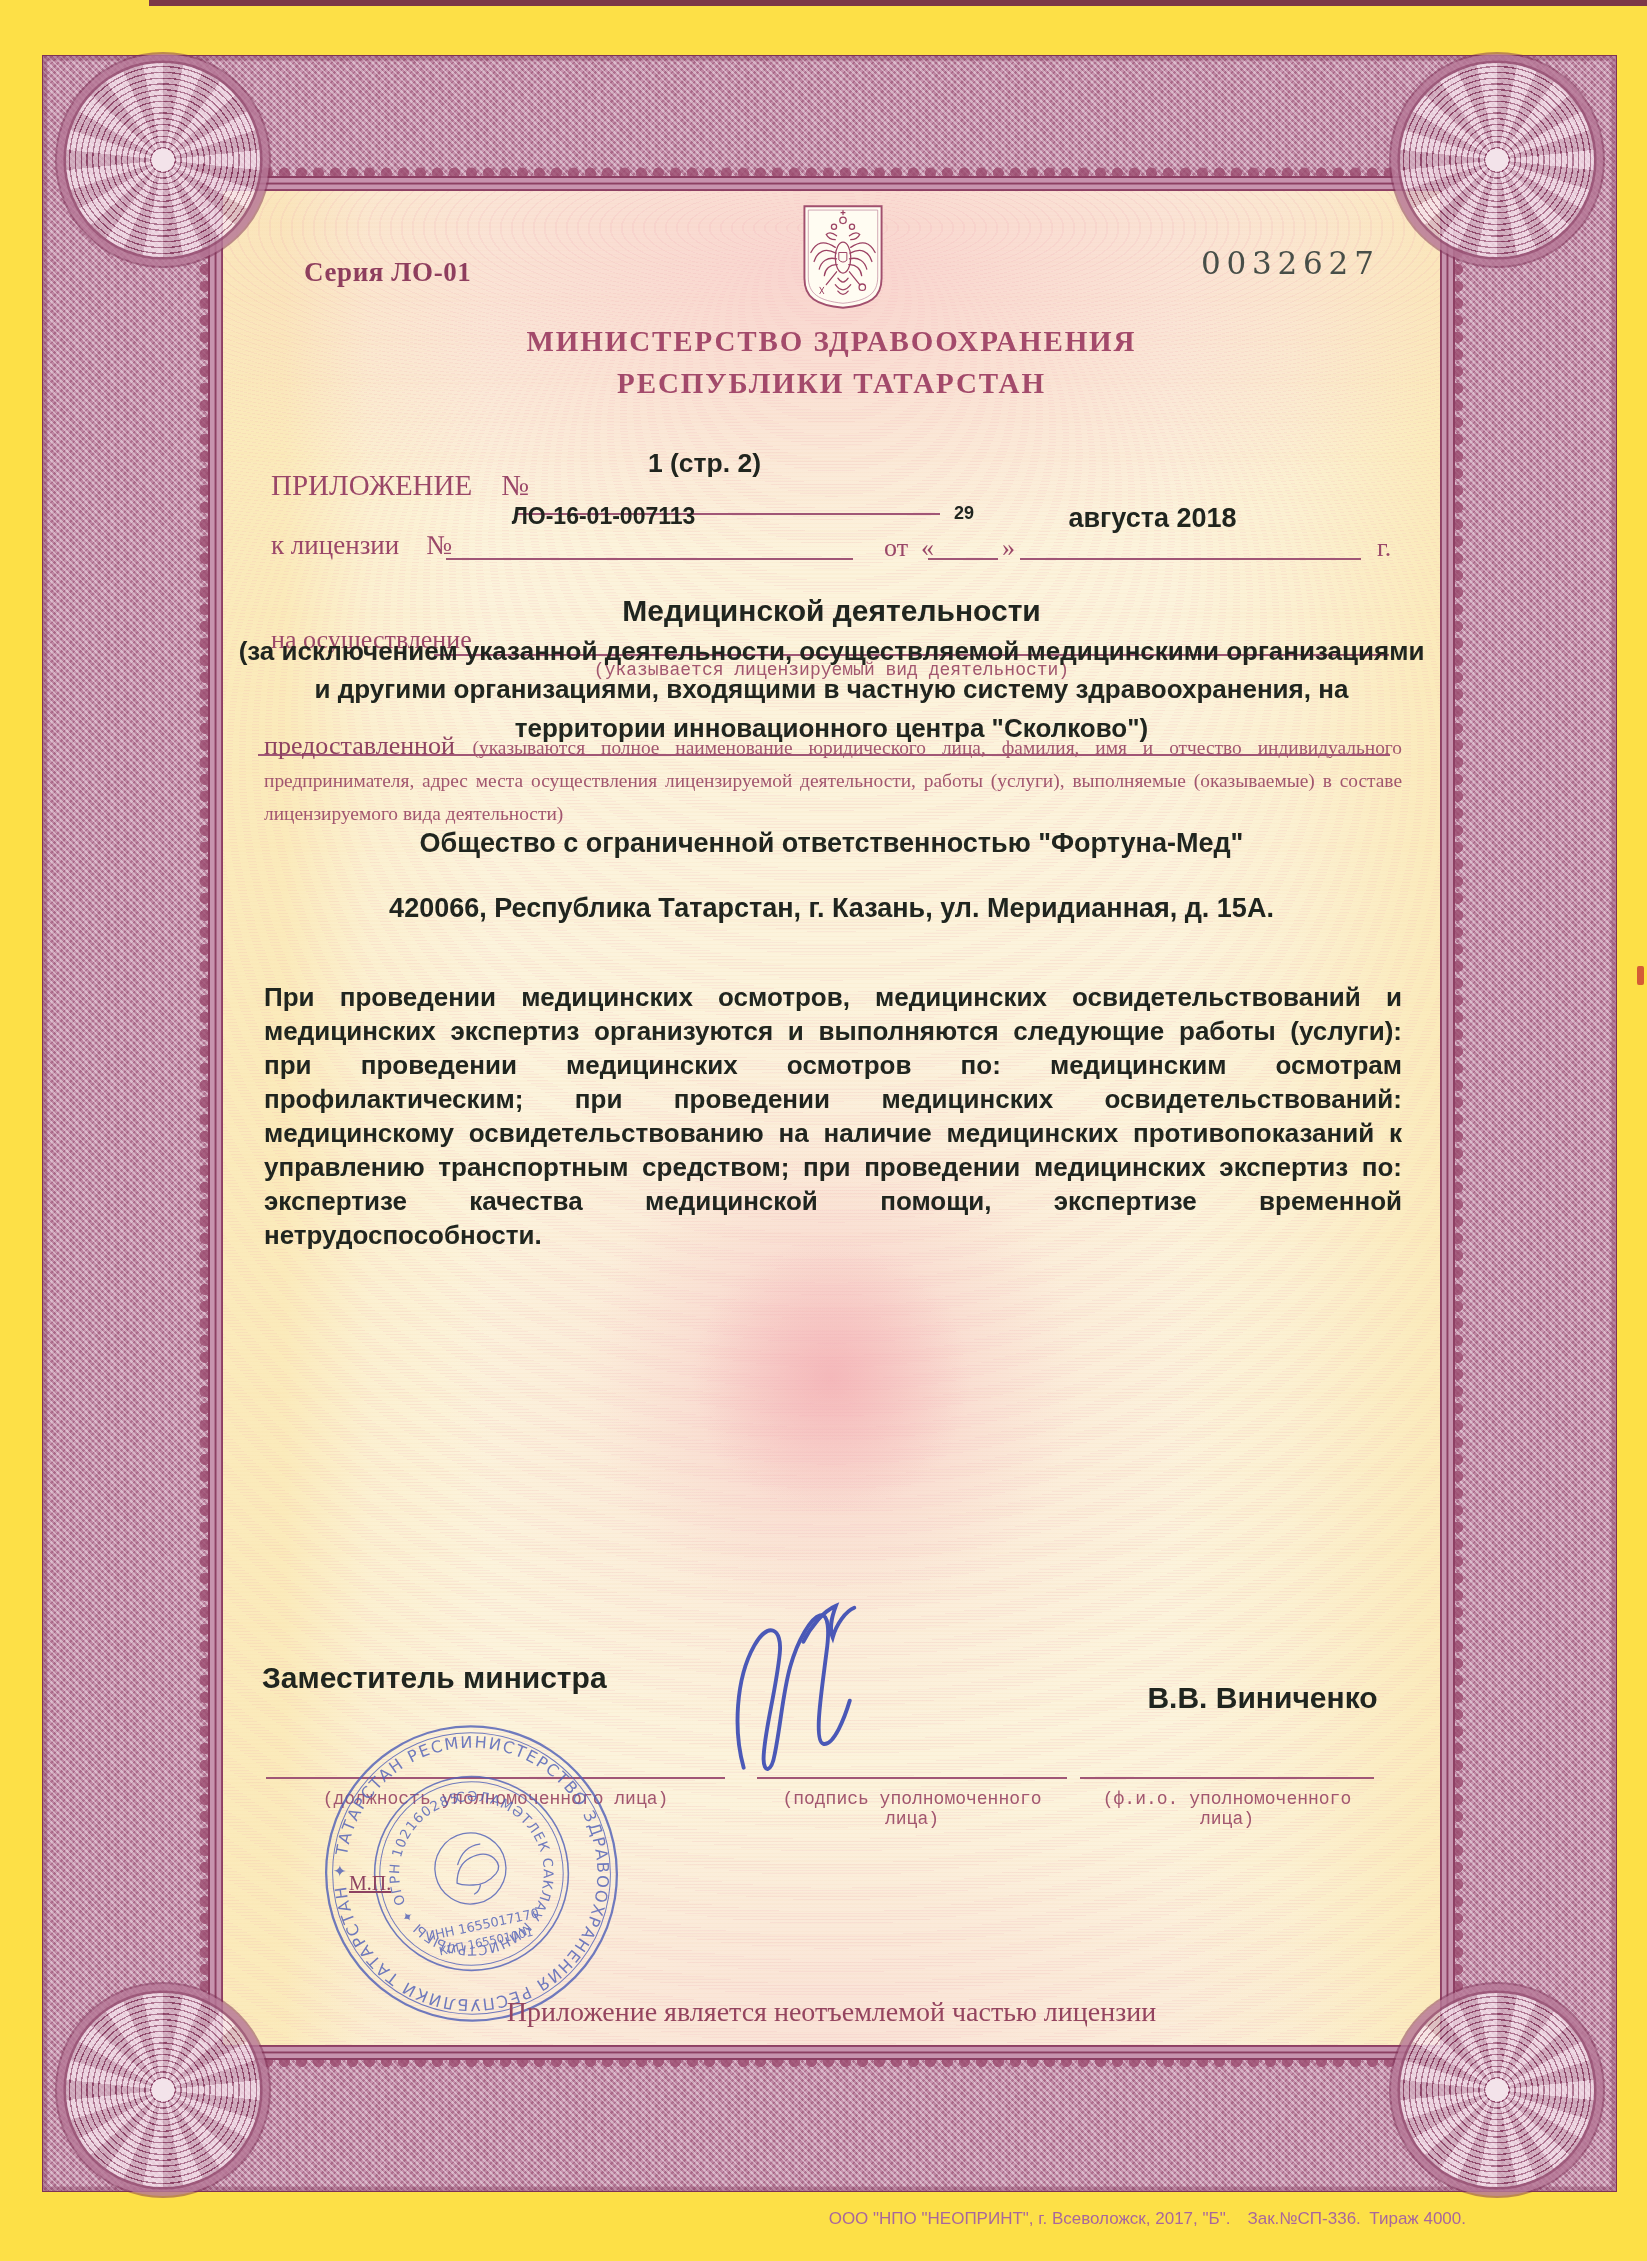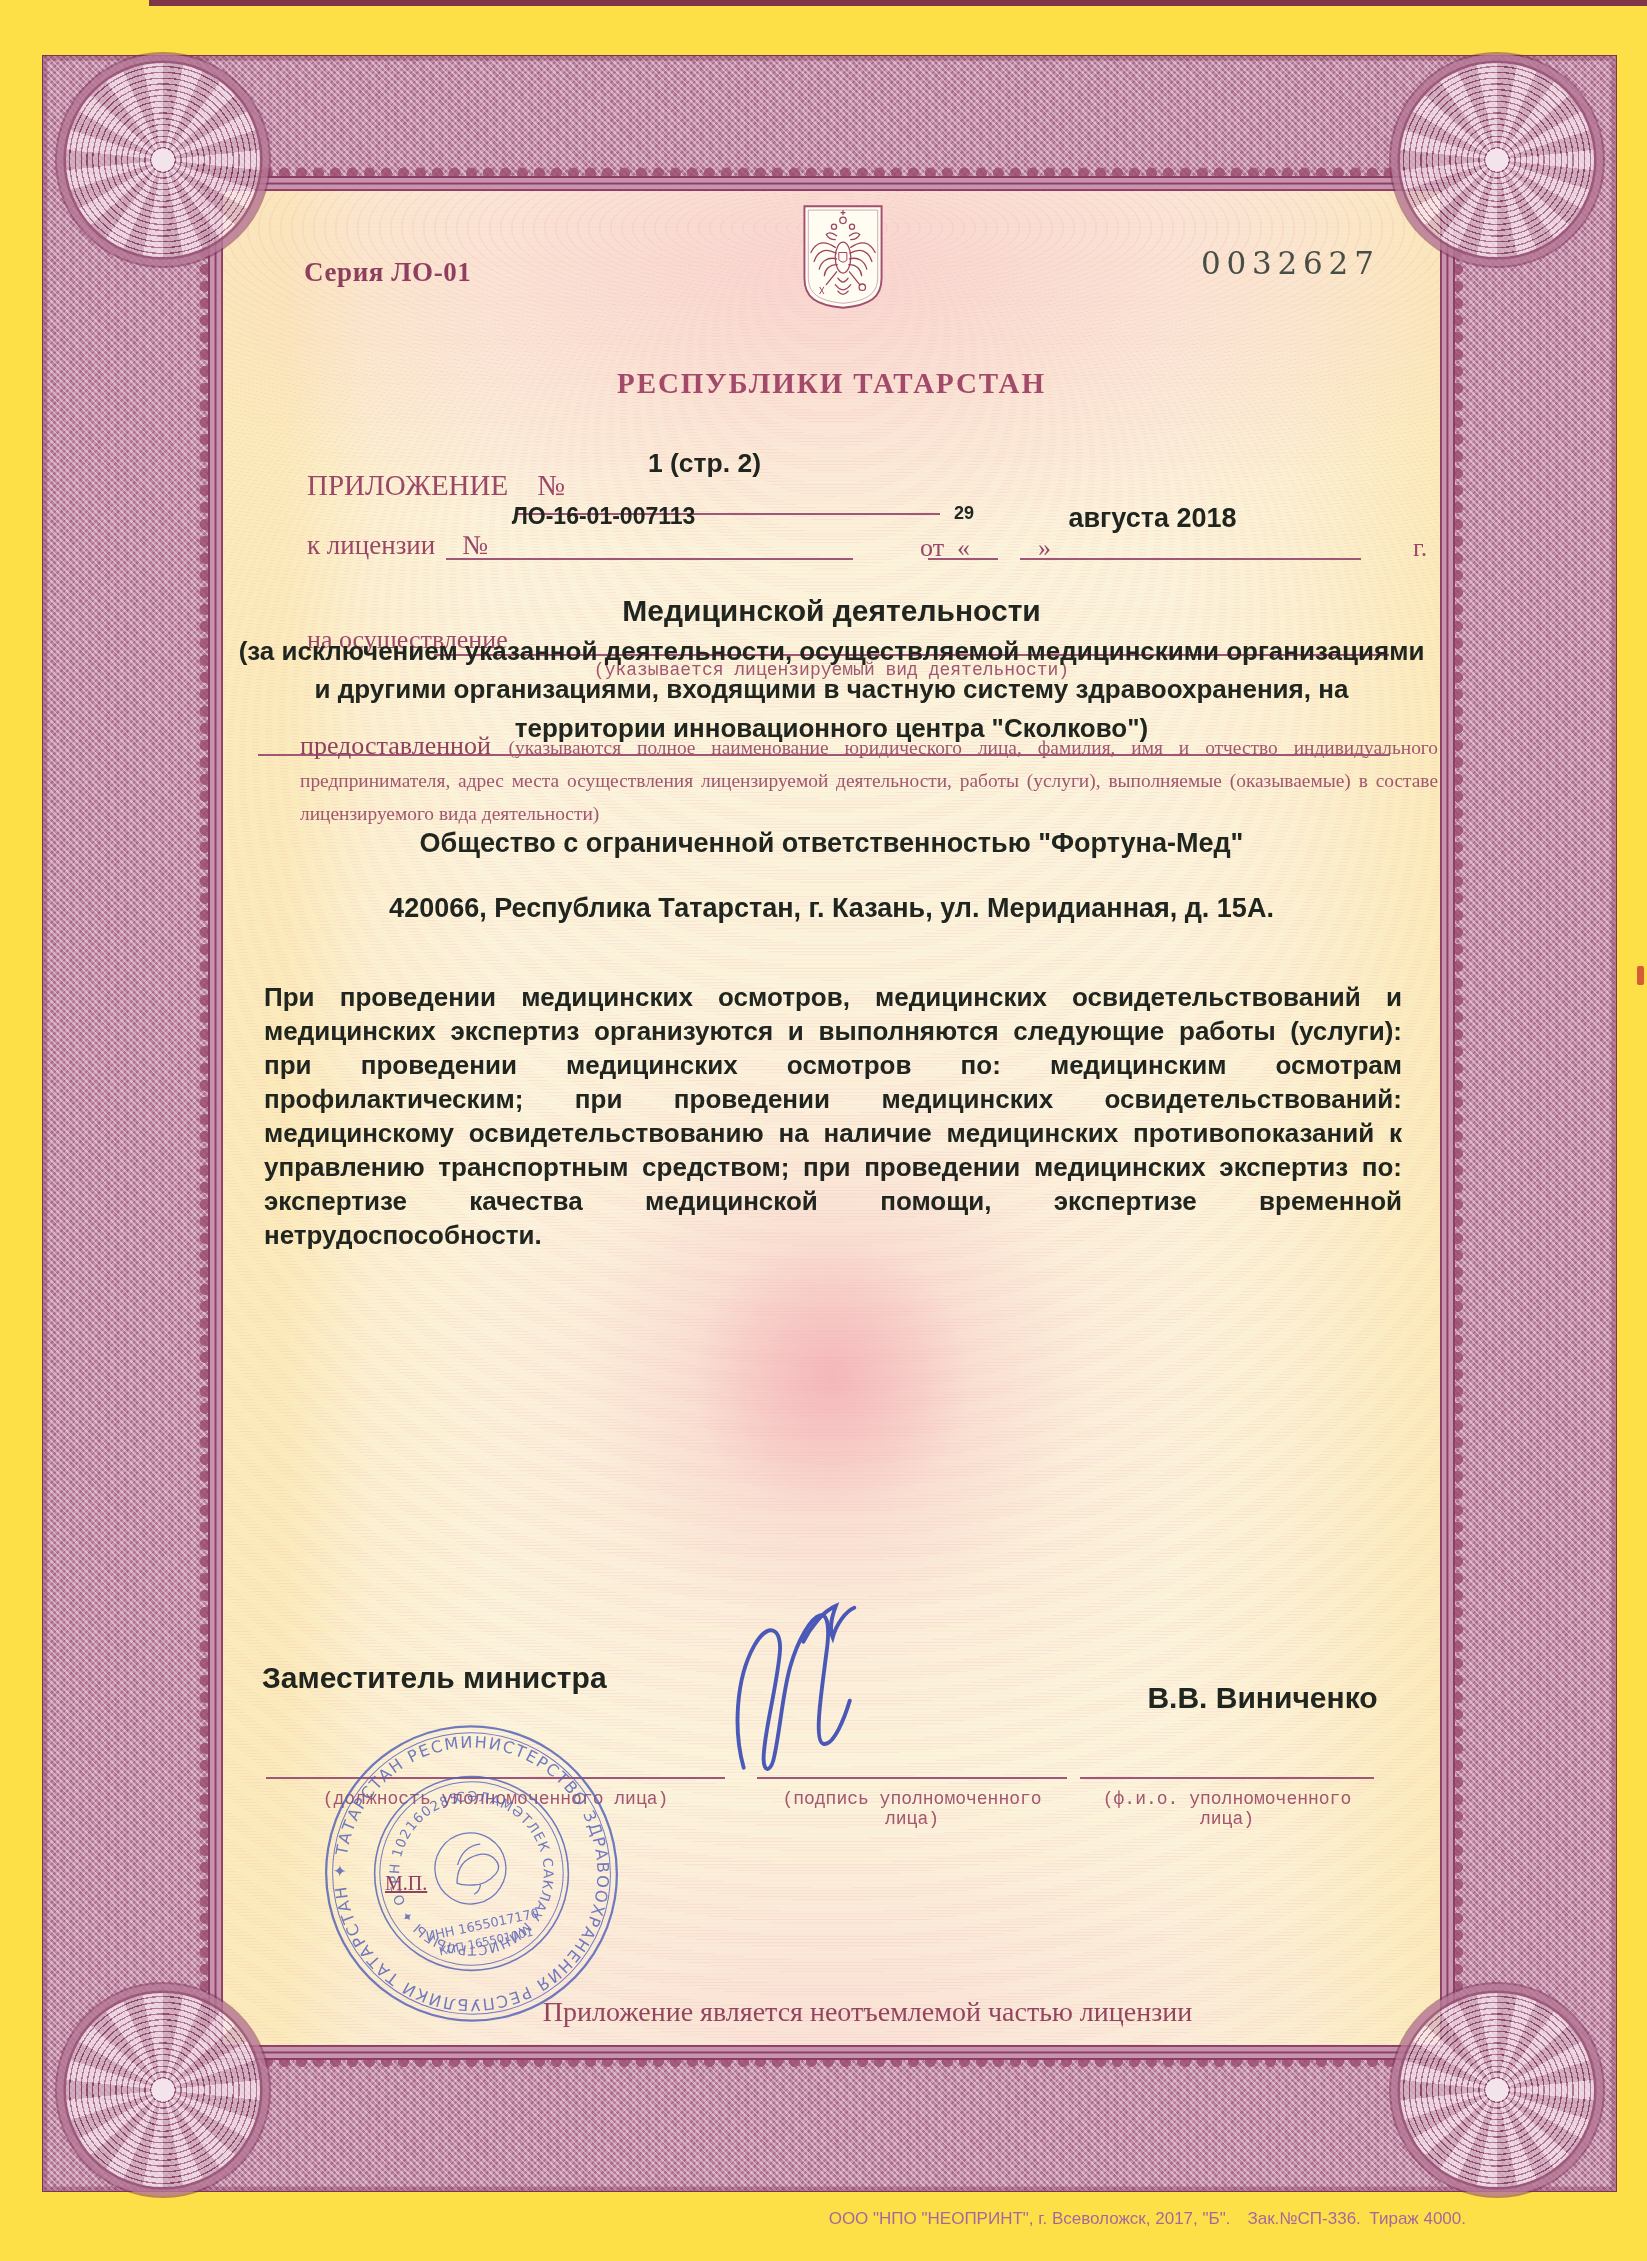--- a/index.html
+++ b/index.html
@@ -40,21 +40,21 @@
   .rosette{width:194px;height:194px;border-radius:50%;
     background:
       radial-gradient(circle, #f3e3ea 0 8%, rgba(0,0,0,0) 8.5%),
       repeating-radial-gradient(circle, rgba(125,47,85,.5) 0 1.3px, rgba(246,230,238,.55) 1.3px 5.8px),
       repeating-conic-gradient(from 0deg, rgba(125,47,85,.48) 0 12deg, rgba(243,219,231,.6) 12deg 24deg);
     box-shadow:0 0 0 2.6px rgba(125,47,85,.45), 0 0 0 9px rgba(196,138,168,.65), 0 0 0 11px rgba(125,47,85,.5);}
 
   
   .maroon{color:#9a4768;}
   .serif-b{font-family:"Liberation Serif",serif;font-weight:bold;}
-  .serif-r{font-family:"Liberation Serif",serif;margin-left:36px;}
+  .serif-r{font-family:"Liberation Serif",serif;}
   .sans-b{font-family:"Liberation Sans",sans-serif;font-weight:bold;color:#20251f;}
   .center{text-align:center;}
   .nowrap{white-space:nowrap;}
   .rule{height:1.9px;background:#a05676;}
   .hintt{font-family:Liberation Mono, monospace;color:#a2566f;}
   .panel-wide{left:223px;width:1217px;}
 
   .series{left:304px;top:257px;font-size:27px;letter-spacing:0.6px;color:#8e3e5e;}
   .blank-no{left:1201px;top:245px;font-family:"DejaVu Serif",serif;font-size:31px;
             letter-spacing:5.8px;color:#474e48;}
@@ -108,20 +108,21 @@
       <path d="M82,70 C100,58 112,62 120,78 M81,79 C98,70 110,76 115,92 M80,88 C94,84 104,92 107,104 M79,97 C90,96 98,104 99,114"></path>
       <path d="M60,108 L44,128 M80,108 L96,128"></path>
       <circle cx="100" cy="132" r="5"></circle>
       <path d="M40,132 l-6,10 M34,132 l6,10" stroke-width="1.5"></path>
       <path d="M62,118 q8,12 16,0 M58,128 q12,16 24,0 M62,138 q8,10 16,0"></path>
     </g>
   </svg>
 
   <div class="abs blank-no">0032627</div>
 
+  <div class="abs panel-wide center serif-b ministry1">МИНИСТЕРСТВО ЗДРАВООХРАНЕНИЯ</div>
   <div class="abs panel-wide center serif-b ministry2">РЕСПУБЛИКИ ТАТАРСТАН</div>
 
   <div class="abs sans-b center" style="left:543px;top:448px;width:323px;font-size:26.5px;">1 (стр. 2)</div>
   <div class="abs serif-r maroon nowrap" style="left:271px;top:469px;font-size:29px;">ПРИЛОЖЕНИЕ  №</div>
   <div class="abs rule" style="left:517px;top:513px;width:423px;"></div>
 
   <div class="abs sans-b center" style="left:442px;top:503px;width:323px;font-size:23px;">ЛО-16-01-007113</div>
   <div class="abs serif-r maroon nowrap" style="left:271px;top:530px;font-size:27px;">к лицензии  №</div>
   <div class="abs rule" style="left:446px;top:558px;width:407px;"></div>
 

